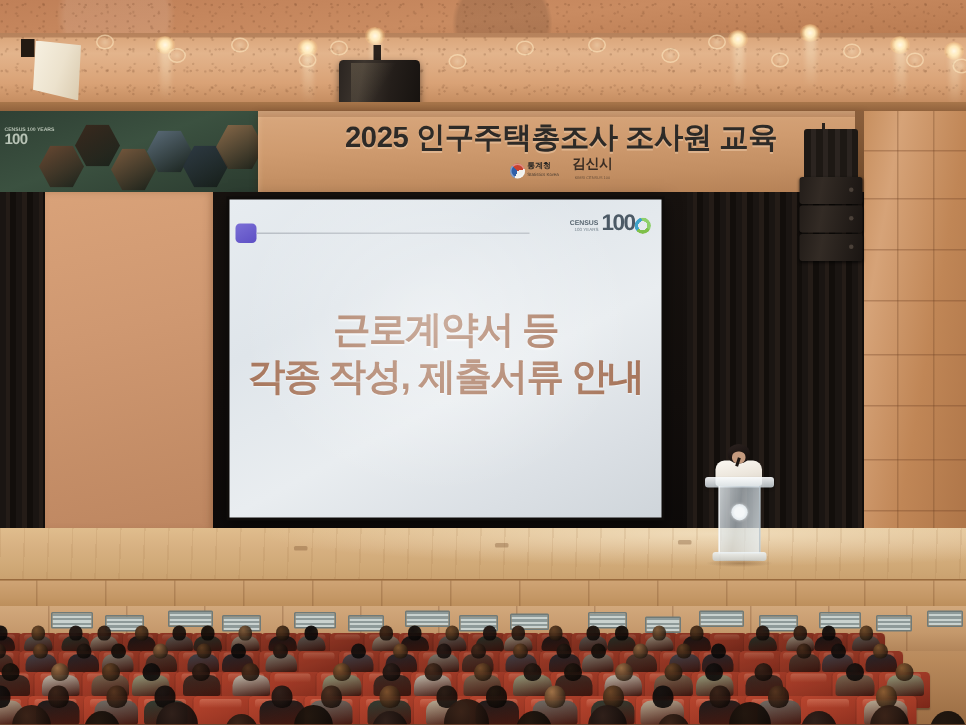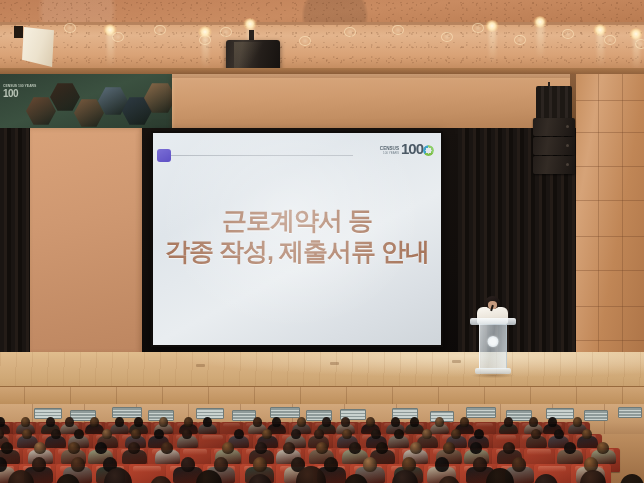--- a/index.html
+++ b/index.html
@@ -451,20 +451,34 @@
         <div class="hexphoto" data-interactable="false" style="left: 26px; top: 22px; width: 30px; height: 30px; background: linear-gradient(150deg, rgb(107, 74, 51), rgba(0, 0, 0, 0.55));"></div>
         <div class="hexphoto" data-interactable="false" style="left: 50px; top: 8px; width: 30px; height: 30px; background: linear-gradient(150deg, rgb(59, 42, 30), rgba(0, 0, 0, 0.55));"></div>
         <div class="hexphoto" data-interactable="false" style="left: 74px; top: 24px; width: 30px; height: 30px; background: linear-gradient(150deg, rgb(122, 90, 62), rgba(0, 0, 0, 0.55));"></div>
         <div class="hexphoto" data-interactable="false" style="left: 98px; top: 12px; width: 30px; height: 30px; background: linear-gradient(150deg, rgb(93, 110, 124), rgba(0, 0, 0, 0.55));"></div>
         <div class="hexphoto" data-interactable="false" style="left: 122px; top: 22px; width: 30px; height: 30px; background: linear-gradient(150deg, rgb(46, 58, 68), rgba(0, 0, 0, 0.55));"></div>
         <div class="hexphoto" data-interactable="false" style="left: 144px; top: 8px; width: 32px; height: 32px; background: linear-gradient(150deg, rgb(140, 107, 74), rgba(0, 0, 0, 0.55));"></div>
       </div>
   </div>
 
   <div class="banner-main" data-interactable="false">
+    <div class="banner-title" data-interactable="false">2025 인구주택총조사 조사원 교육</div>
+    <div class="banner-logos" data-interactable="false">
+      <div class="logo-kostat" data-interactable="false">
+        <span class="kostat-mark" data-interactable="false"></span>
+        <span class="kostat-text" data-interactable="false">
+          <span data-interactable="false">통계청</span>
+          <em data-interactable="false">Statistics Korea</em>
+        </span>
+      </div>
+      <div class="logo-kimsi" data-interactable="false">
+        <span data-interactable="false">김신시</span>
+        <em data-interactable="false">KIMSI CENSUS 100</em>
+      </div>
+    </div>
   </div>
   <div class="banner-right-edge" data-interactable="false"></div>
 
   <div class="stage-backwall" data-interactable="false"></div>
   <div class="curtain-left" data-interactable="false"></div>
   <div class="curtain-right" data-interactable="false"></div>
   <div class="wall-left-panel" data-interactable="false"></div>
   <div class="wall-right-panel" id="rightWall" data-interactable="false">
       <div class="seam" data-interactable="false" style="top: 26px;"></div>
       <div class="seam" data-interactable="false" style="top: 58px;"></div>

